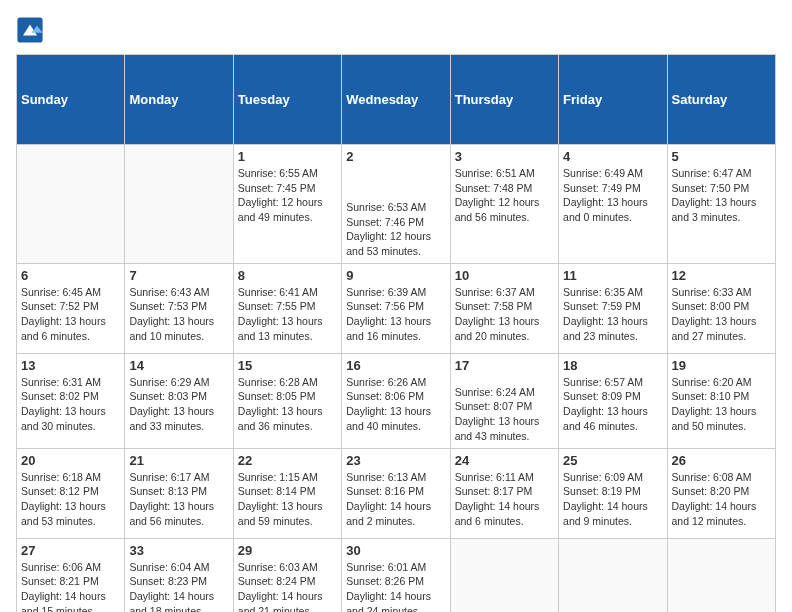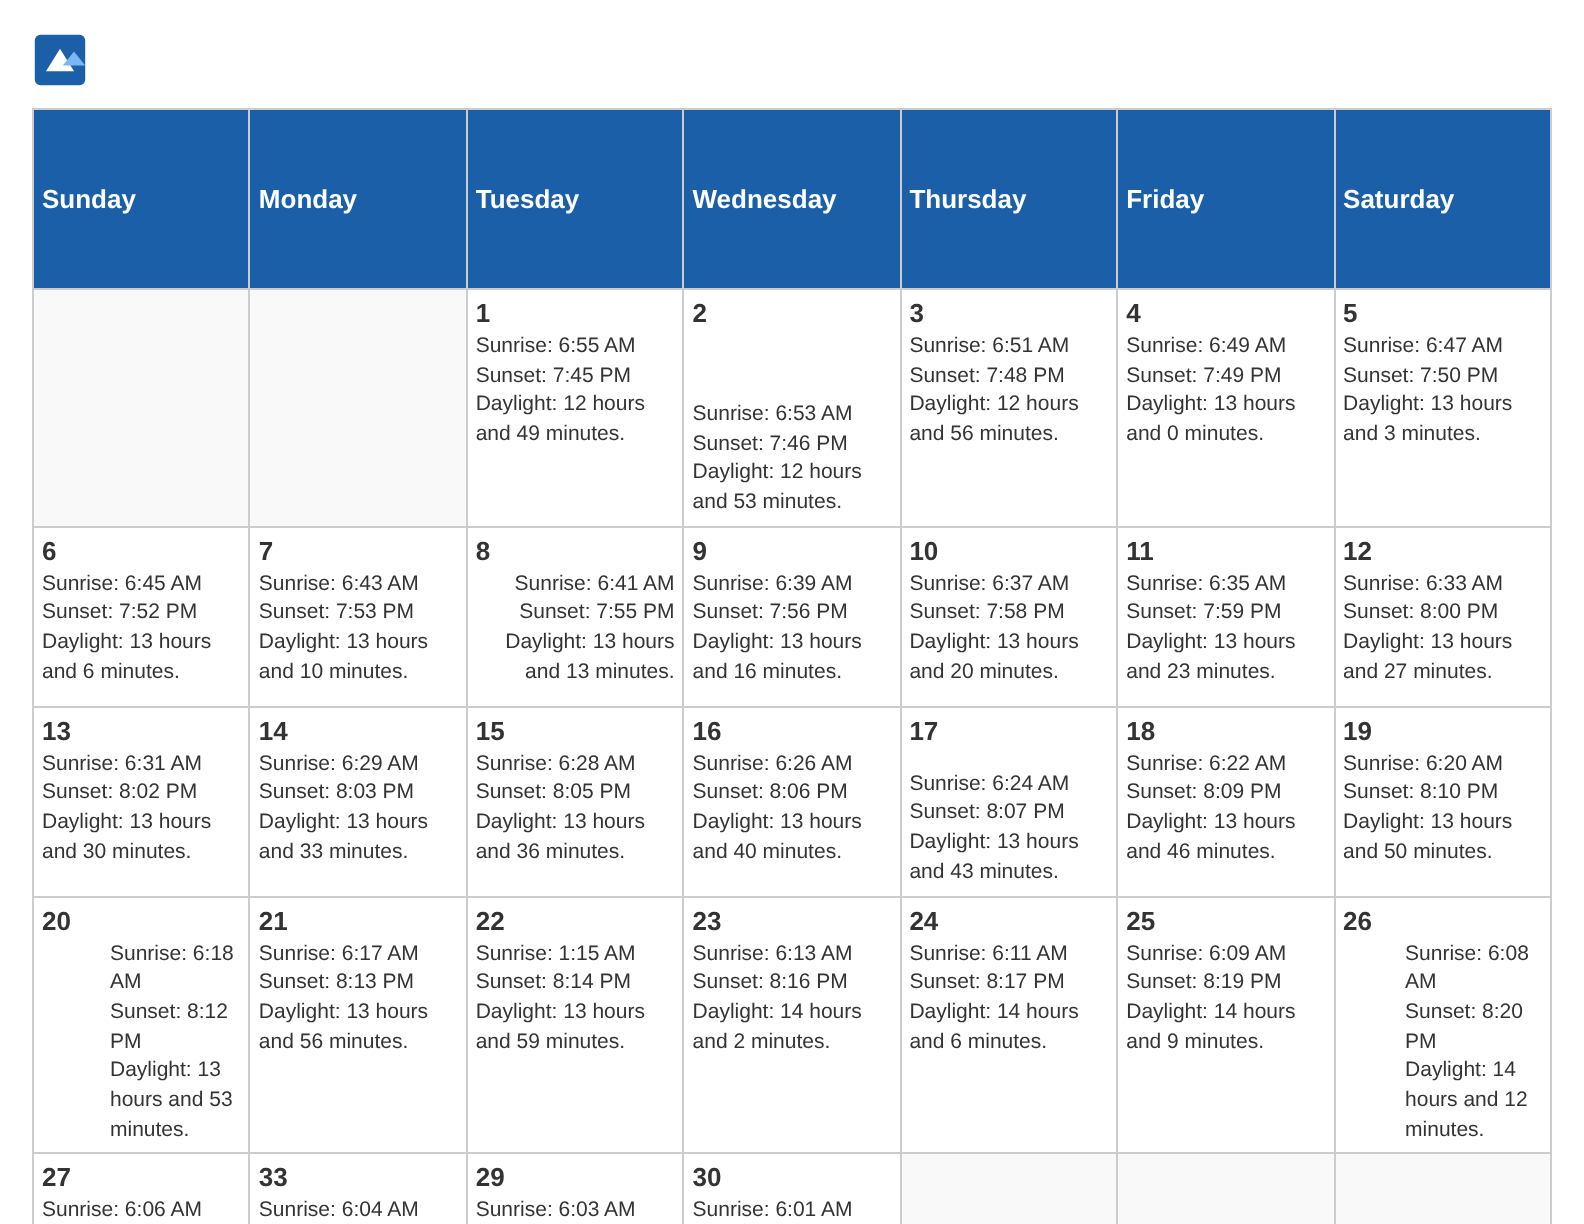--- a/index.html
+++ b/index.html
@@ -158,21 +158,21 @@
 Daylight: 13 hours and 6 minutes.</div>
         </td>
         <td>
           <span class="day-num">7</span>
           <div class="day-info" style="white-space: pre-line;">Sunrise: 6:43 AM
 Sunset: 7:53 PM
 Daylight: 13 hours and 10 minutes.</div>
         </td>
         <td>
           <span class="day-num">8</span>
-          <div class="day-info" style="white-space: pre-line; text-align: right;">Sunrise: 6:41 AM
+          <div class="day-info" style="white-space: pre-line;">Sunrise: 6:41 AM
 Sunset: 7:55 PM
 Daylight: 13 hours and 13 minutes.</div>
         </td>
         <td>
           <span class="day-num">9</span>
           <div class="day-info" style="white-space: pre-line;">Sunrise: 6:39 AM
 Sunset: 7:56 PM
 Daylight: 13 hours and 16 minutes.</div>
         </td>
         <td>
@@ -220,35 +220,35 @@
 Daylight: 13 hours and 40 minutes.</div>
         </td>
         <td>
           <span class="day-num">17</span>
           <div class="day-info" style="white-space: pre-line; margin-top: 12px;">Sunrise: 6:24 AM
 Sunset: 8:07 PM
 Daylight: 13 hours and 43 minutes.</div>
         </td>
         <td>
           <span class="day-num">18</span>
-          <div class="day-info" style="white-space: pre-line;">Sunrise: 6:22 AM
+          <div class="day-info" style="white-space: pre-line;">Sunrise: 6:57 AM
 Sunset: 8:09 PM
 Daylight: 13 hours and 46 minutes.</div>
         </td>
         <td>
           <span class="day-num">19</span>
           <div class="day-info" style="white-space: pre-line;">Sunrise: 6:20 AM
 Sunset: 8:10 PM
 Daylight: 13 hours and 50 minutes.</div>
         </td>
       </tr>
       <tr>
         <td>
           <span class="day-num">20</span>
-          <div class="day-info" style="white-space: pre-line; margin-left: 34px;">Sunrise: 6:18 AM
+          <div class="day-info" style="white-space: pre-line;">Sunrise: 6:18 AM
 Sunset: 8:12 PM
 Daylight: 13 hours and 53 minutes.</div>
         </td>
         <td>
           <span class="day-num">21</span>
           <div class="day-info" style="white-space: pre-line;">Sunrise: 6:17 AM
 Sunset: 8:13 PM
 Daylight: 13 hours and 56 minutes.</div>
         </td>
         <td>
@@ -270,21 +270,21 @@
 Daylight: 14 hours and 6 minutes.</div>
         </td>
         <td>
           <span class="day-num">25</span>
           <div class="day-info" style="white-space: pre-line;">Sunrise: 6:09 AM
 Sunset: 8:19 PM
 Daylight: 14 hours and 9 minutes.</div>
         </td>
         <td>
           <span class="day-num">26</span>
-          <div class="day-info" style="white-space: pre-line; margin-left: 31px;">Sunrise: 6:08 AM
+          <div class="day-info" style="white-space: pre-line;">Sunrise: 6:08 AM
 Sunset: 8:20 PM
 Daylight: 14 hours and 12 minutes.</div>
         </td>
       </tr>
       <tr>
         <td>
           <span class="day-num">27</span>
           <div class="day-info" style="white-space: pre-line;">Sunrise: 6:06 AM
 Sunset: 8:21 PM
 Daylight: 14 hours and 15 minutes.</div>

